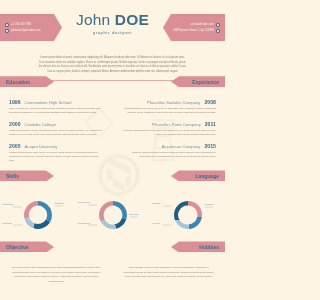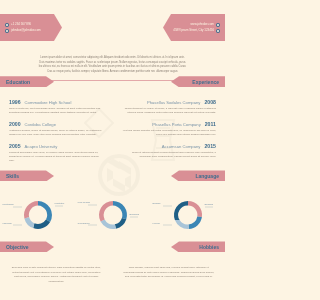--- a/index.html
+++ b/index.html
@@ -97,20 +97,24 @@
       <div class="crow">
         <span class="cicon"></span>
         <span>+1 234 567 890</span>
       </div>
       <div class="crow">
         <span class="cicon"></span>
         <span>johndoe@johndoe.com</span>
       </div>
     </div>
 
+    <div class="nameblock">
+      <div class="name"><span>John </span><b>DOE</b></div>
+      <div class="role">graphic designer</div>
+    </div>
 
     <div class="contact contact-right">
       <div class="crow">
         <span class="cicon"></span>
         <span>www.johndoe.com</span>
       </div>
       <div class="crow">
         <span class="cicon"></span>
         <span>4589 Ipsum Street, City 123456</span>
       </div>

